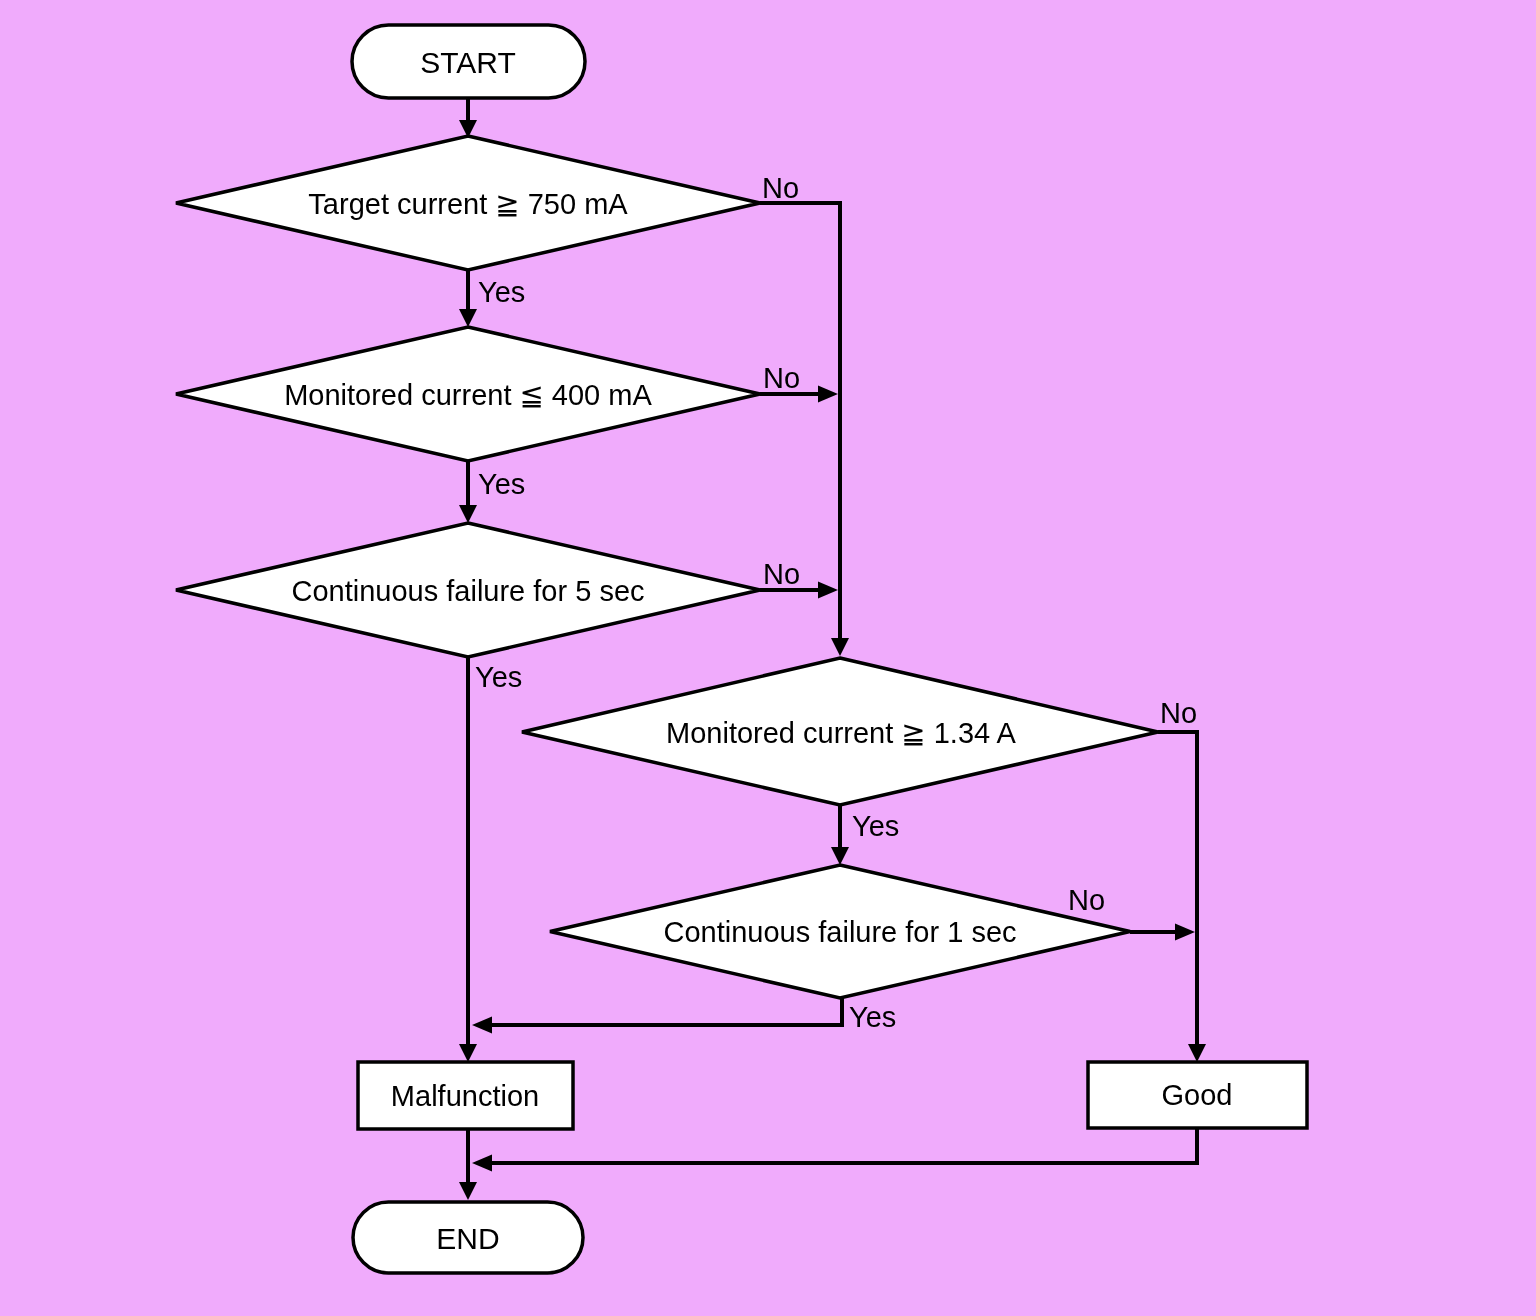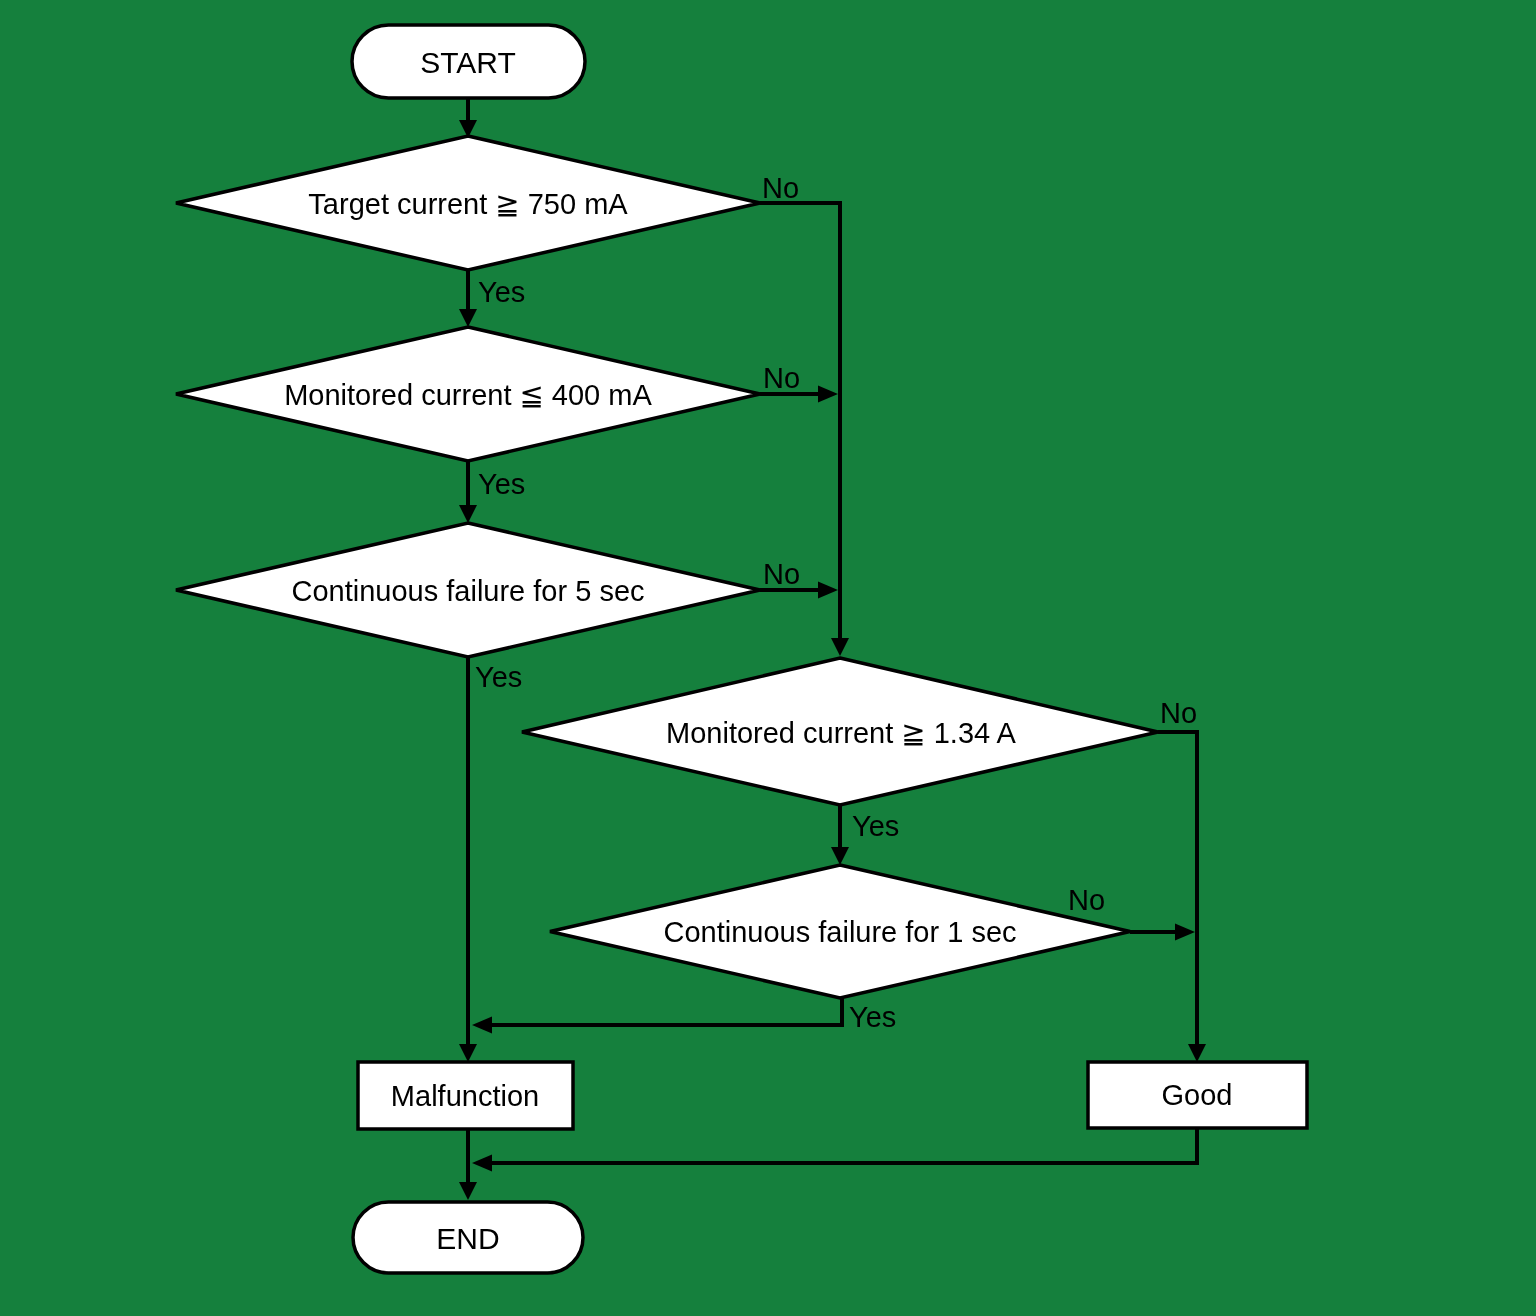--- a/index.html
+++ b/index.html
@@ -1,16 +1,16 @@
 <!DOCTYPE html>
 <html><head>
 <meta charset="utf-8">
 <style>
   html, body { margin: 0; padding: 0; background: #ffffff; }
-  .stage { position: relative; width: 1536px; height: 1316px; background: #15803d; }
+  .stage { position: relative; width: 1536px; height: 1316px; background: #f0abfc; }
   svg { display: block; }
   .shape { fill: #ffffff; stroke: #000000; stroke-width: 3.5px; }
   .line  { fill: none; stroke: #000000; stroke-width: 4px; stroke-linejoin: miter; }
   .arrow { fill: #000000; stroke: none; }
   text {
     font-family: "Liberation Sans", "DejaVu Sans", sans-serif;
     fill: #000000;
   }
   .node-label { font-size: 29px; text-anchor: middle; }
   .terminator-label { font-size: 30px; text-anchor: middle; }

